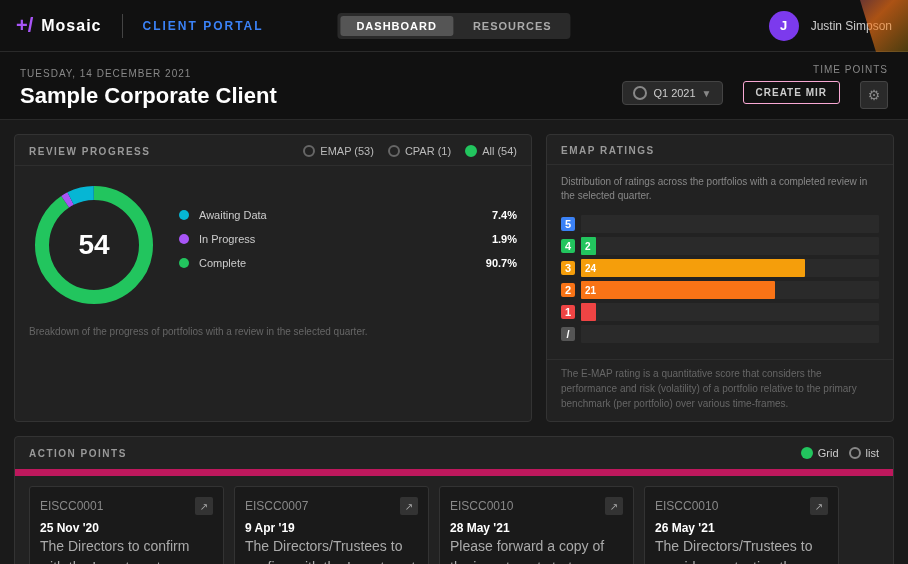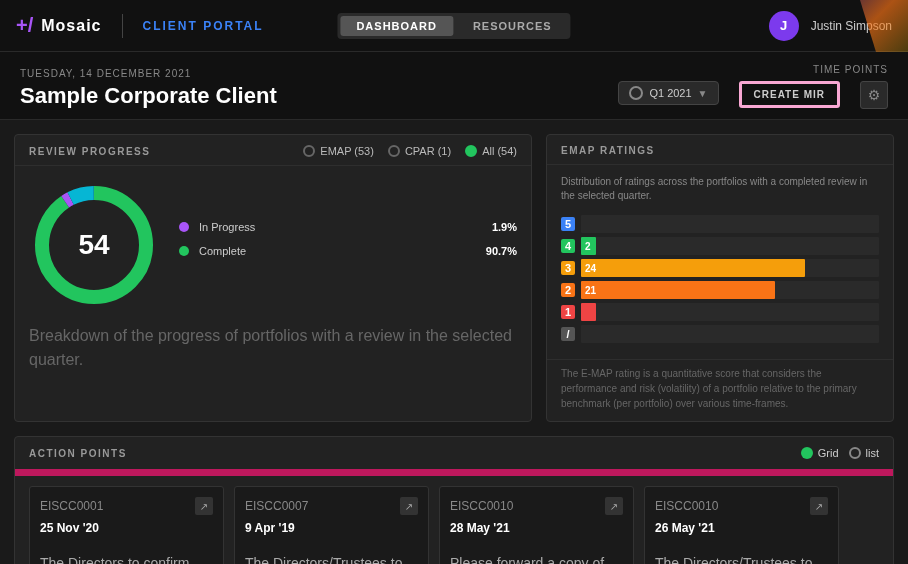--- a/index.html
+++ b/index.html
@@ -168,21 +168,21 @@
     .period-text {
       color: #ccc;
       font-size: 11px;
     }
     .chevron-icon {
       color: #888;
       font-size: 10px;
     }
     .create-mir-btn {
       background: transparent;
-      border: 3px solid #f9a8d4;
+      border: 1px solid #f9a8d4;
       color: #ccc;
       padding: 5px 12px;
       border-radius: 3px;
       font-size: 10px;
       letter-spacing: 1px;
       cursor: pointer;
       font-weight: bold;
     }
     .gear-btn {
       background: #2a2a2a;
@@ -316,21 +316,21 @@
       flex: 1;
     }
     .legend-pct {
       color: #fff;
       font-size: 11px;
       font-weight: bold;
     }
     .review-note {
       padding: 0 14px 12px;
       color: #666;
-      font-size: 16px;
+      font-size: 10px;
       line-height: 1.5;
     }
 
     
     .emap-ratings {
       flex: 1;
     }
     .emap-body {
       padding: 10px 14px 8px;
     }
@@ -464,21 +464,21 @@
       align-items: center;
       justify-content: center;
       color: #aaa;
       font-size: 10px;
       cursor: pointer;
     }
     .card-date {
       color: #fff;
       font-size: 12px;
       font-weight: bold;
-      margin-bottom: 18px;
+      margin-bottom: 1px;
     }
     .card-text {
       color: #aaa;
       font-size: 14px;
       line-height: 1.5;
     }
   </style>
 </head>
 <body>
 
@@ -554,20 +554,25 @@
 
             <circle cx="65" cy="65" r="52" fill="none" stroke="#a855f7" stroke-width="14" stroke-dasharray="6.2 325.7" stroke-dashoffset="-295.7"></circle>
 
             <circle cx="65" cy="65" r="52" fill="none" stroke="#06b6d4" stroke-width="14" stroke-dasharray="24.1 325.7" stroke-dashoffset="-301.9"></circle>
           </svg>
           <div class="donut-center">54</div>
         </div>
 
         <div class="legend">
           <div class="legend-item">
+            <div class="legend-dot" style="background:#06b6d4"></div>
+            <span class="legend-name">Awaiting Data</span>
+            <span class="legend-pct">7.4%</span>
+          </div>
+          <div class="legend-item">
             <div class="legend-dot" style="background:#a855f7"></div>
             <span class="legend-name">In Progress</span>
             <span class="legend-pct">1.9%</span>
           </div>
           <div class="legend-item">
             <div class="legend-dot" style="background:#22c55e"></div>
             <span class="legend-name">Complete</span>
             <span class="legend-pct">90.7%</span>
           </div>
         </div>

